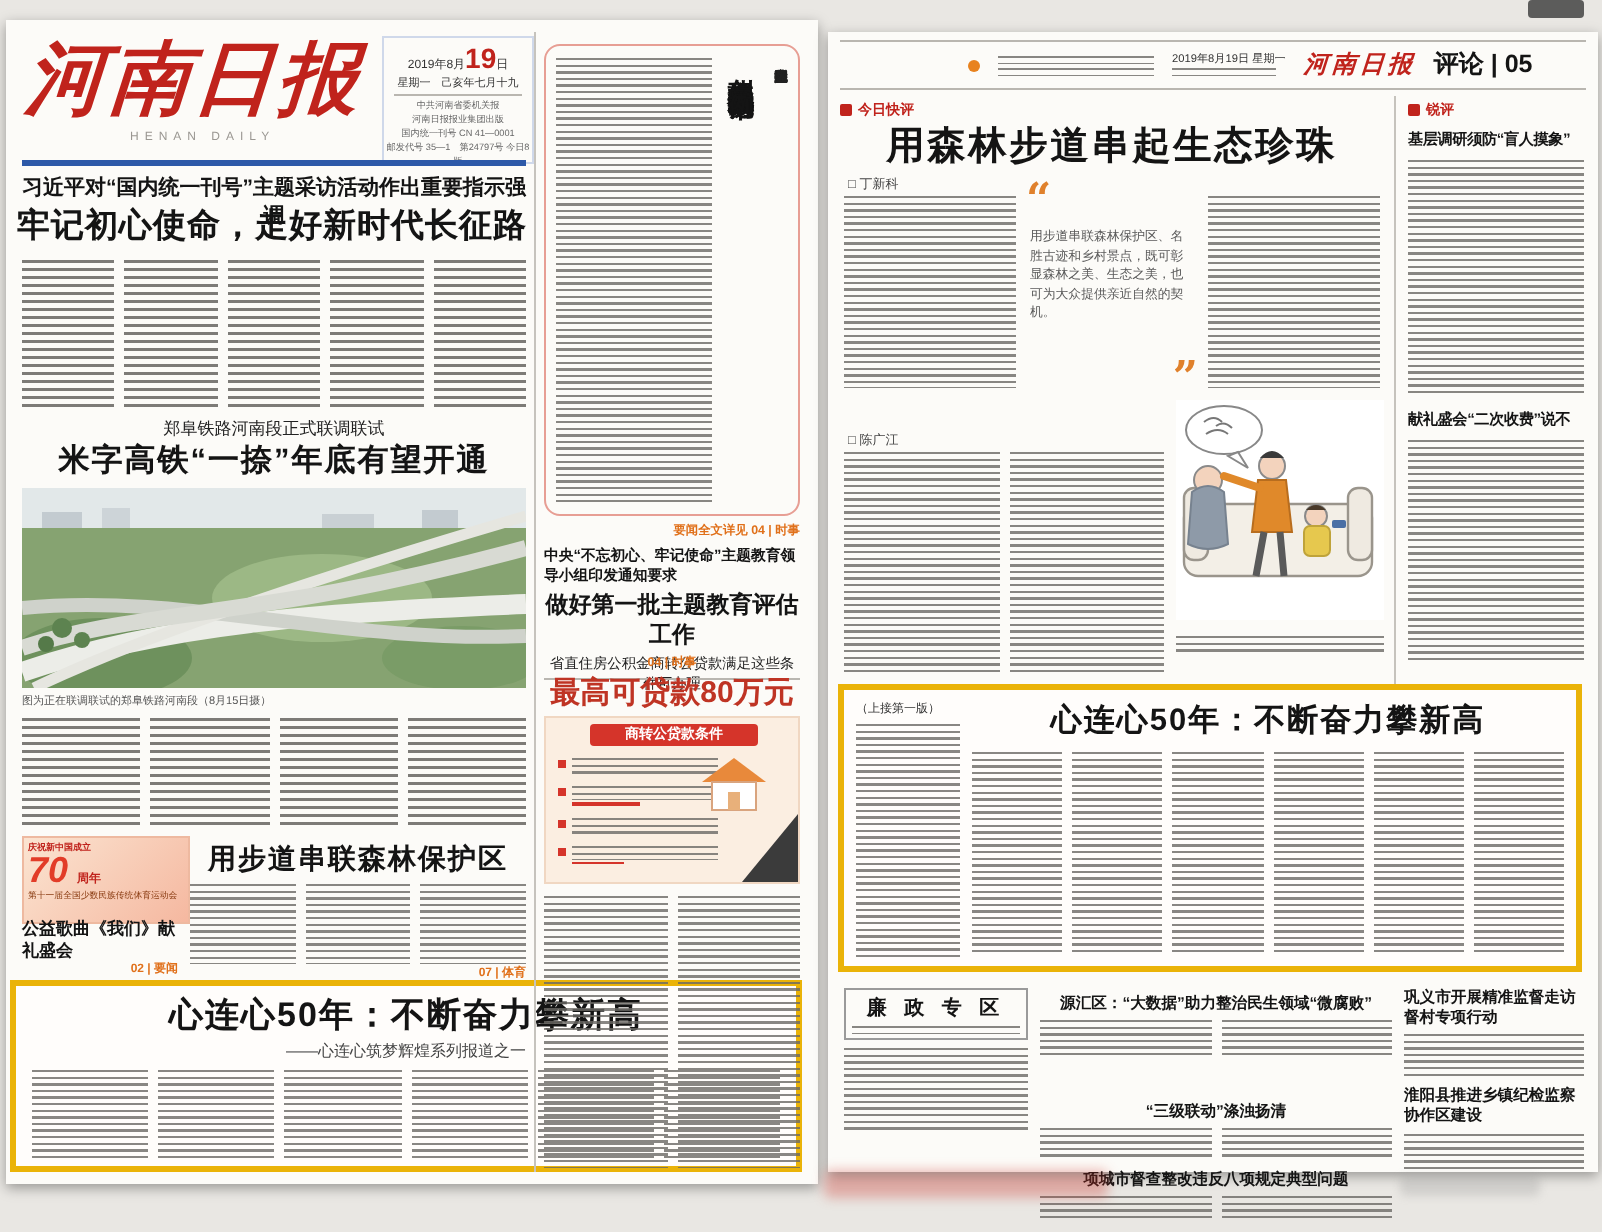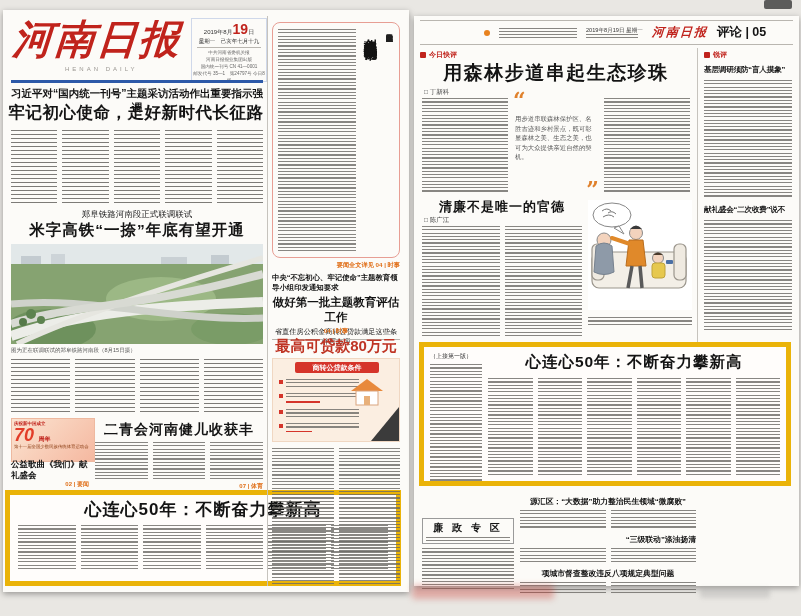--- a/index.html
+++ b/index.html
@@ -18,21 +18,21 @@
   .masthead-title{font-family:"DejaVu Serif",serif;font-weight:bold;font-style:italic;color:#c0231c;transform:skewX(-4deg);letter-spacing:2px;}
   .bluerule{background:#2d59a8;}
   .hl{font-weight:bold;color:#141414;}
   .orange{color:#e0701a;}
   .redtxt{color:#c0231c;}
   .tagrow{display:flex;align-items:center;gap:3px;font-size:7px;color:#c0231c;font-weight:bold;}
   .tagsq{width:6px;height:6px;background:#c0231c;display:inline-block;border-radius:1px;}
   .vert{writing-mode:vertical-rl;text-orientation:upright;}
   .qmark{font-family:"DejaVu Serif",serif;font-weight:bold;color:#e0812c;line-height:.6;}
   .panelbul{width:4px;height:4px;background:#d5342a;display:inline-block;flex:none;margin-top:1px;}
-  .redbox{border:5px solid #eab308;background:#fffdfb;}
+  .redbox{border:3px solid #eab308;background:#fffdfb;}
 </style>
 </head>
 <body>
 
 <div id="canvas">
 
   <div class="page" id="lp" style="left:3px;top:10px;width:406px;height:582px;">
 
     <div class="abs masthead-title" style="left:10px;top:2px;font-size:40px;">河南日报</div>
     <div class="abs" style="left:62px;top:56px;font-size:6px;letter-spacing:3px;color:#9a9792;">HENAN DAILY</div>
@@ -97,30 +97,31 @@
       <div class="redtxt" style="font-size:4.5px;font-weight:bold;">庆祝新中国成立</div>
       <div style="line-height:1;">
         <span style="font-size:18px;font-weight:bold;font-style:italic;color:#e23c28;">70</span>
         <span class="redtxt" style="font-size:6px;font-weight:bold;">周年</span>
       </div>
       <div style="font-size:4.4px;color:#8a3c12;">第十一届全国少数民族传统体育运动会</div>
     </div>
     <div class="abs hl" style="left:8px;top:449px;width:78px;font-size:8.5px;line-height:1.25;">公益歌曲《我们》献礼盛会</div>
     <div class="abs orange r" style="left:8px;top:470px;width:78px;font-size:6px;font-weight:bold;">02 | 要闻</div>
 
-    <div class="abs hl c" style="left:92px;top:411px;width:168px;font-size:14px;letter-spacing:1px;">二青会河南健儿收获丰</div>
+    <div class="abs hl c" style="left:92px;top:411px;width:168px;font-size:14px;letter-spacing:1px;">用步道串联森林保护区</div>
     <div class="abs cols" style="left:92px;top:432px;width:168px;height:40px;">
       <div class="fts"></div>
         <div class="fts"></div>
         <div class="fts"></div>
     </div>
     <div class="abs orange r" style="left:180px;top:472px;width:80px;font-size:6px;font-weight:bold;">07 | 体育</div>
 
     <div class="abs redbox" style="left:2px;top:480px;width:396px;height:96px;padding:3px 8px;box-sizing:border-box;">
       <div class="hl c" style="font-size:17px;letter-spacing:1px;">心连心50年：不断奋力攀新高</div>
+      <div class="c" style="font-size:8px;color:#444;margin-top:1px;">——心连心筑梦辉煌系列报道之一</div>
       <div class="cols" style="height:46px;margin-top:4px;">
         <div class="fts"></div>
           <div class="fts"></div>
           <div class="fts"></div>
           <div class="fts"></div>
           <div class="fts"></div>
           <div class="fts"></div>
       </div>
     </div>
 
@@ -222,21 +223,20 @@
       <div class="tagrow">
         <span class="tagsq"></span>
           <span>锐评</span>
       </div>
       <div class="hl" style="font-size:7.6px;margin-top:5px;white-space:nowrap;letter-spacing:-.2px;">基层调研须防“盲人摸象”</div>
       <div class="fts" style="height:118px;margin-top:5px;"></div>
       <div class="hl" style="font-size:7.6px;margin-top:7px;white-space:nowrap;letter-spacing:-.2px;">献礼盛会“二次收费”说不</div>
       <div class="fts" style="height:112px;margin-top:5px;"></div>
     </div>
 
-    <div class="abs hl c" style="left:8px;top:182px;width:160px;font-size:13px;letter-spacing:1px;">清廉不是唯一的官德</div>
     <div class="abs" style="left:10px;top:200px;font-size:6.5px;color:#444;">□ 陈广江</div>
     <div class="abs cols" style="left:8px;top:210px;width:160px;height:110px;">
       <div class="fts"></div>
         <div class="fts"></div>
     </div>
     <div class="abs" style="left:174px;top:184px;width:104px;height:136px;">
       <svg width="104" height="110" viewBox="0 0 104 110">
         <rect x="0" y="0" width="104" height="110" fill="#ffffff"></rect>
         <ellipse cx="24" cy="15" rx="19" ry="12" fill="#fff" stroke="#888" stroke-width="1"></ellipse>
         <path d="M31,26 L36,34 L26,28 Z" fill="#fff" stroke="#888" stroke-width="1"></path>
@@ -270,43 +270,49 @@
           <div class="fts"></div>
             <div class="fts"></div>
             <div class="fts"></div>
             <div class="fts"></div>
             <div class="fts"></div>
             <div class="fts"></div>
         </div>
       </div>
     </div>
 
-    <div class="abs" style="left:8px;top:478px;width:92px;margin-top:24px;">
+    <div class="abs" style="left:8px;top:478px;width:92px;">
       <div style="border:1px solid #9a9a9a;padding:2px 3px;">
         <div class="hl c" style="font-size:10px;letter-spacing:3px;">廉 政 专 区</div>
         <div class="fts" style="height:4px;margin-top:2px;"></div>
       </div>
       <div class="fts" style="height:42px;margin-top:4px;"></div>
     </div>
     <div class="abs" style="left:106px;top:480px;width:176px;">
       <div class="hl c" style="font-size:7.8px;">源汇区：“大数据”助力整治民生领域“微腐败”</div>
       <div class="cols" style="height:20px;margin-top:3px;">
           <div class="fts"></div>
           <div class="fts"></div>
         </div>
-      <div class="hl c" style="font-size:7.8px;margin-top:4px;text-align:right;">“三级联动”涤浊扬清</div>
+      <div class="hl c" style="font-size:7.8px;margin-top:20px;">“三级联动”涤浊扬清</div>
       <div class="cols" style="height:16px;margin-top:3px;">
           <div class="fts"></div>
           <div class="fts"></div>
         </div>
       <div class="hl c" style="font-size:7.8px;margin-top:4px;">项城市督查整改违反八项规定典型问题</div>
       <div class="cols" style="height:12px;margin-top:3px;">
           <div class="fts"></div>
           <div class="fts"></div>
         </div>
     </div>
+    <div class="abs" style="left:288px;top:478px;width:90px;">
+      <div class="hl" style="font-size:7.8px;line-height:1.3;">巩义市开展精准监督走访督村专项行动</div>
+      <div class="fts" style="height:22px;margin-top:3px;"></div>
+      <div class="hl" style="font-size:7.8px;line-height:1.3;margin-top:4px;">淮阳县推进乡镇纪检监察协作区建设</div>
+      <div class="fts" style="height:20px;margin-top:3px;"></div>
+    </div>
   </div>
 
   <div class="abs" style="left:764px;top:0;width:28px;height:9px;background:#343434;opacity:.78;border-radius:2px;"></div>
   <div class="abs" style="left:412px;top:585px;width:142px;height:14px;background:rgba(202,48,38,.32);filter:blur(3px);border-radius:3px;"></div>
   <div class="abs" style="left:700px;top:588px;width:70px;height:10px;background:rgba(140,140,140,.25);filter:blur(2px);border-radius:3px;"></div>
 
 </div>
 
 </body></html>

